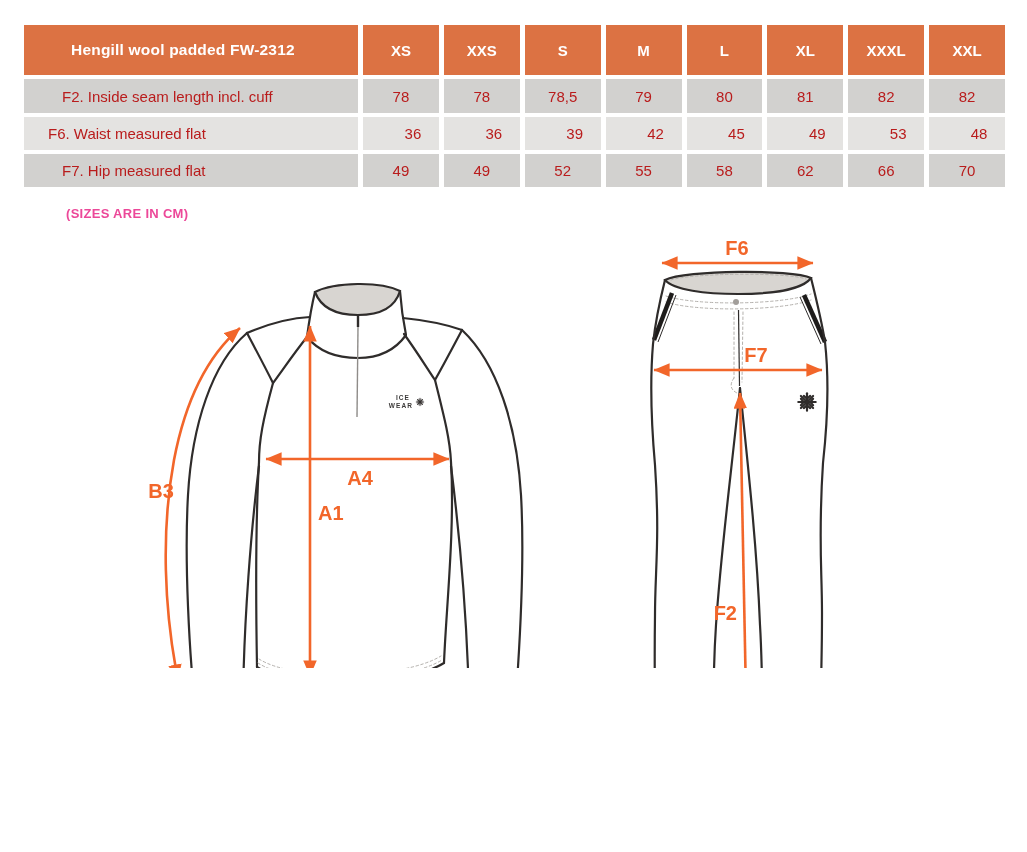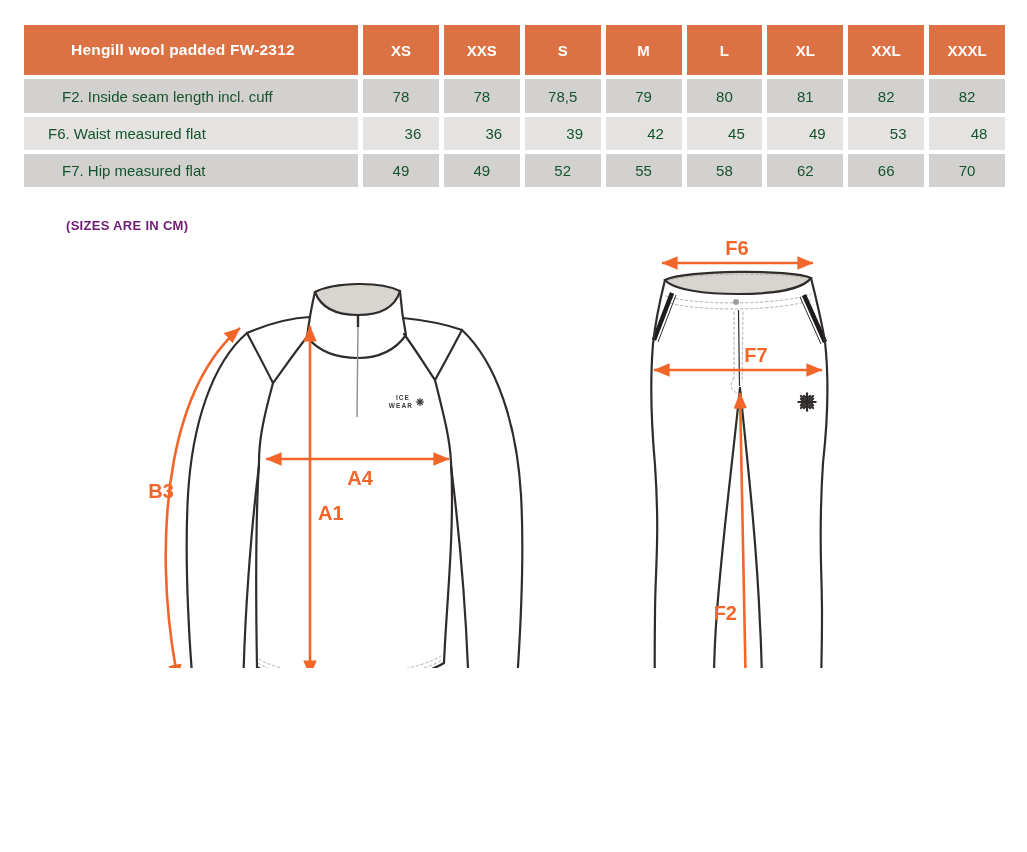--- a/index.html
+++ b/index.html
@@ -11,28 +11,28 @@
   .size-table{
     position:absolute;left:24px;top:25px;width:981px;
     display:grid;
     grid-template-columns:334px repeat(8,1fr);
     grid-template-rows:50px 34px 33px 33px;
     column-gap:5px;row-gap:4px;
   }
   .cell{display:flex;align-items:center;justify-content:center;font-size:15px;}
   .cell.head{background:#DC7243;color:#ffffff;font-weight:bold;}
   .cell.title{justify-content:flex-start;padding-left:47px;font-size:15.5px;letter-spacing:.2px;}
-  .cell.body{color:#14532d;}
+  .cell.body{color:#b91c1c;}
   .cell.body.dark{background:#D2D1CF;}
   .cell.body.light{background:#E4E3E1;padding-left:24px;}
   .cell.label{justify-content:flex-start;padding-left:38px;}
   
   .sizes-note{
-    position:absolute;left:66px;top:218px;
-    color:#701a75;font-size:13px;font-weight:bold;letter-spacing:.3px;
+    position:absolute;left:66px;top:206px;
+    color:#ec4899;font-size:13px;font-weight:bold;letter-spacing:.3px;
   }
   
   .sweater-svg{position:absolute;left:140px;top:230px;}
   .pants-svg{position:absolute;left:610px;top:230px;}
   .garment{stroke:#2F2C2B;stroke-width:2.2;fill:none;stroke-linecap:round;stroke-linejoin:round;}
   .stitch{stroke:#B4B1AD;stroke-width:1;fill:none;stroke-dasharray:2.5 2.5;stroke-linecap:round;}
   .dim{stroke:#F2662A;stroke-width:2.6;fill:none;stroke-linecap:butt;}
   .dim-label{fill:#F2662A;font-size:20px;font-weight:bold;font-family:"Liberation Sans",sans-serif;}
   .logo-text{fill:#3C3A39;font-size:6.5px;font-weight:bold;letter-spacing:1.1px;font-family:"Liberation Sans",sans-serif;}
   .snow{stroke:#2F2C2B;stroke-width:1.5;fill:none;stroke-linecap:round;}
@@ -43,22 +43,22 @@
 <div class="canvas">
 
   <div class="size-table">
       <div class="cell head title">Hengill wool padded FW-2312</div>
       <div class="cell head">XS</div>
       <div class="cell head">XXS</div>
       <div class="cell head">S</div>
       <div class="cell head">M</div>
       <div class="cell head">L</div>
       <div class="cell head">XL</div>
+      <div class="cell head">XXXL</div>
       <div class="cell head">XXL</div>
-      <div class="cell head">XXXL</div>
       <div class="cell body label dark">F2. Inside seam length incl. cuff</div>
       <div class="cell body dark">78</div>
       <div class="cell body dark">78</div>
       <div class="cell body dark">78,5</div>
       <div class="cell body dark">79</div>
       <div class="cell body dark">80</div>
       <div class="cell body dark">81</div>
       <div class="cell body dark">82</div>
       <div class="cell body dark">82</div>
       <div class="cell body label light">F6. Waist measured flat</div>

